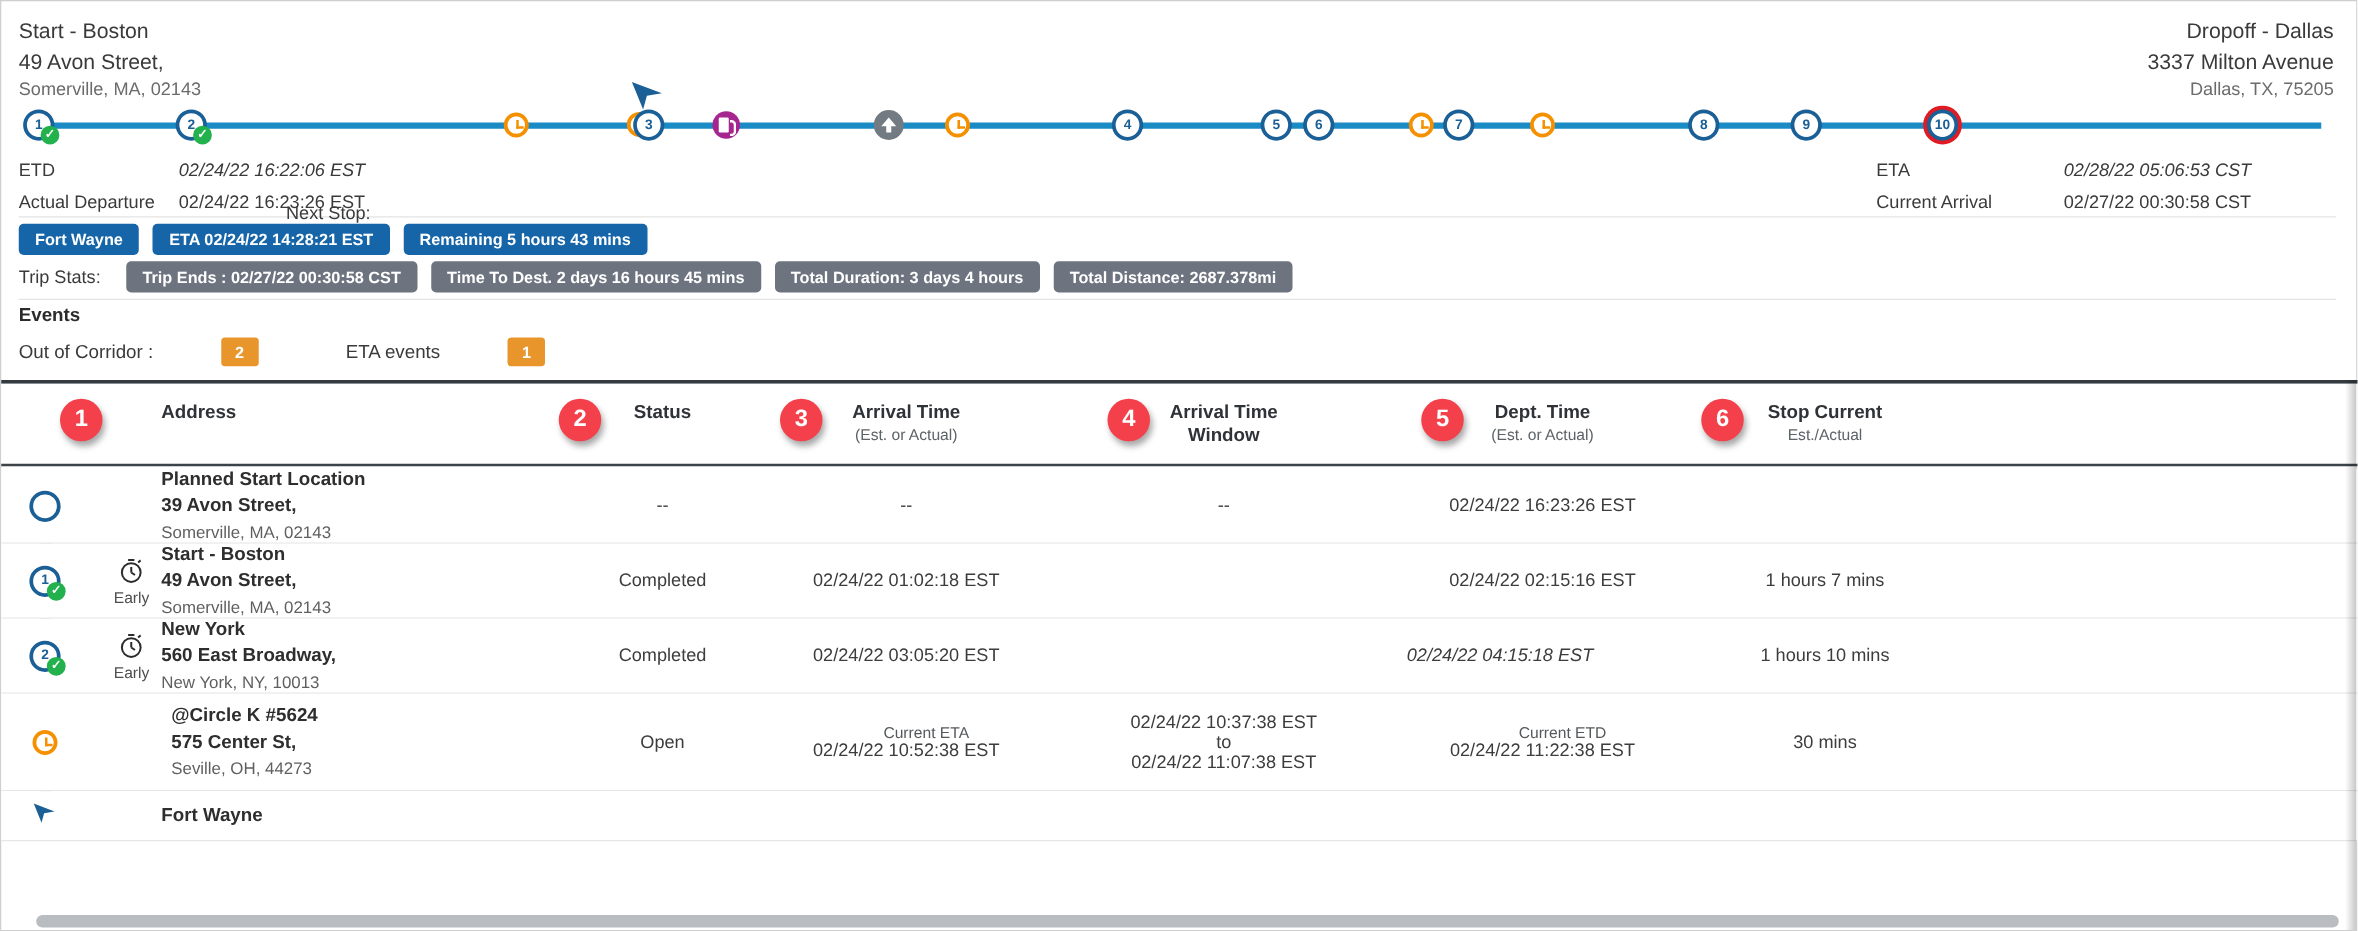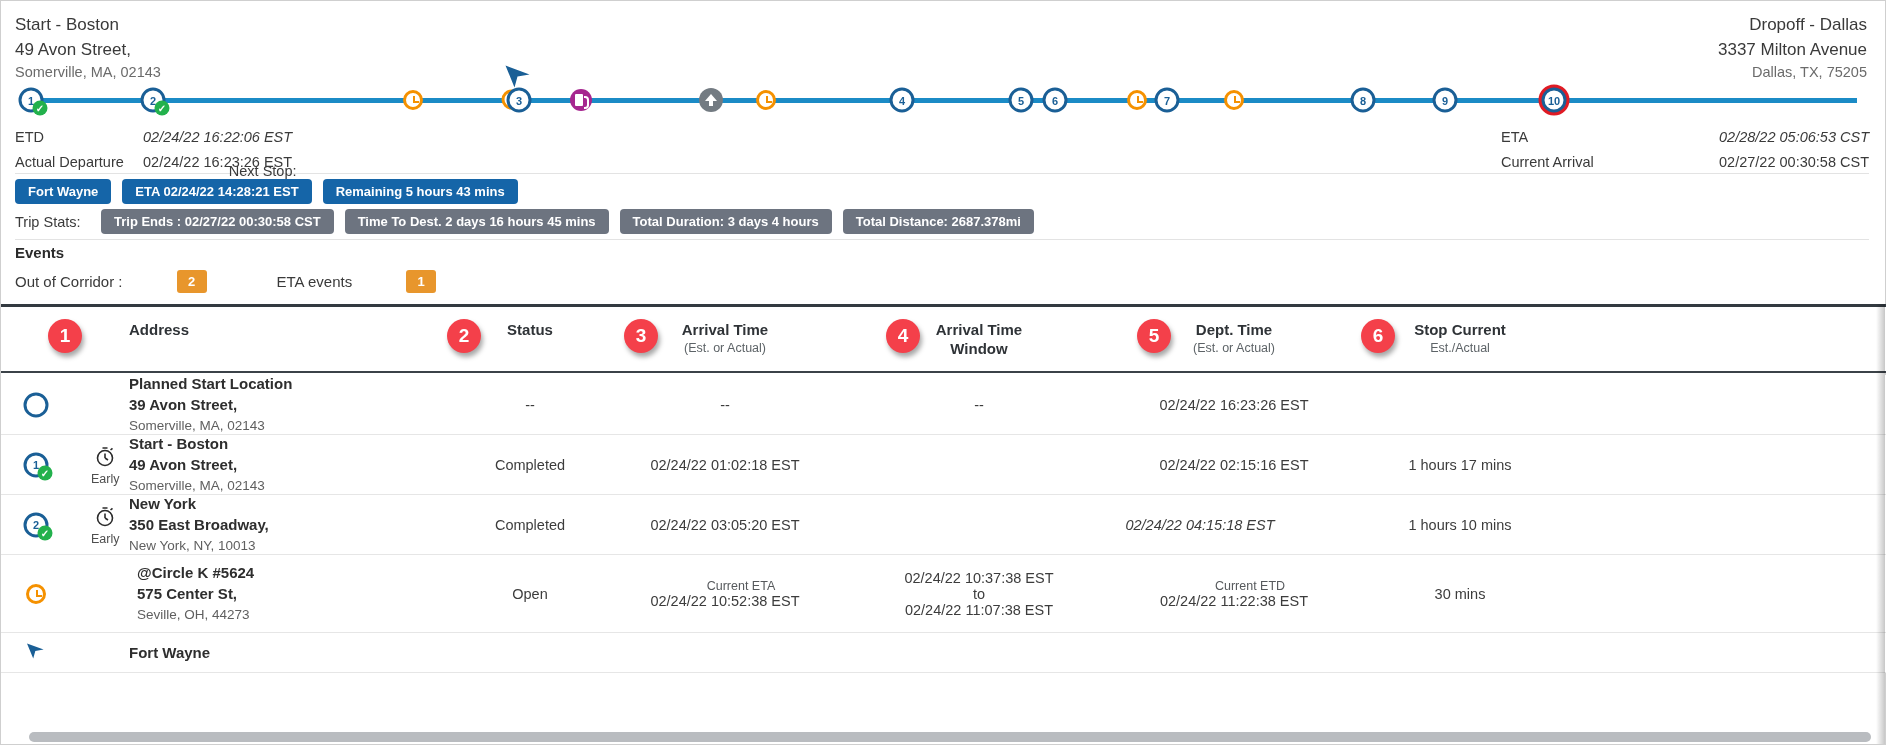--- a/index.html
+++ b/index.html
@@ -92,21 +92,21 @@
   
   .meta { position: absolute; top: 128px; left: 0; width: 1886px; font-size: 14.5px; }
   .meta-l { position: absolute; left: 14px; }
   .meta-r { position: absolute; right: 18px; text-align: right;}
   .meta-row { display: flex; margin-bottom: 9px; white-space: nowrap;}
   .meta-lbl { color: #3a3a3a; }
   .meta-val { color: #3a3a3a; }
   .ital { font-style: italic; }
   .meta-l .meta-lbl { width: 128px; }
   .meta-r .meta-lbl { width: 150px; text-align: left; }
-  .meta-r .meta-val { width: 218px; text-align: right; }
+  .meta-r .meta-val { width: 218px; text-align: left; }
 
   .divider { position:absolute; left: 14px; right: 16px; height:1px; background:#e3e3e3; }
 
   
   .badges { position: absolute; left: 14px; font-size: 14.5px; display:flex; align-items:center; white-space: nowrap;}
   .badges .bl { color:#3a3a3a; width: 86px; }
   .pill {
     display:inline-block; padding: 5px 13px; border-radius: 4px;
     font-size: 13px; font-weight: 700; color: #ffffff; margin-right: 11px;
   }
@@ -408,40 +408,40 @@
             <div>Completed</div>
           </div>
           <div class="cell" style="left: 614px; width: 220px;">
             <div>02/24/22 01:02:18 EST</div>
           </div>
           <div class="cell" style="left: 868px; width: 220px;"></div>
           <div class="cell" style="left: 1123px; width: 220px;">
             <div>02/24/22 02:15:16 EST</div>
           </div>
           <div class="cell" style="left: 1349px; width: 220px;">
-            <div>1 hours 17 mins</div>
+            <div>1 hours 7 mins</div>
           </div>
         </div>
         <div class="trow" style="height: 60px; top: 120px; position: absolute; left: 0px; right: 0px;">
           <div class="rail-node" style="left: 35px; top: 50%; transform: translate(-50%, -50%); position: absolute;">
             <div class="rn-circ">2<span class="rn-tick">✓</span></div>
           </div>
           <div class="early-ico">
             <svg class="stopwatch" viewBox="0 0 24 24" fill="none" stroke="#2b2b2b" stroke-width="1.6">
               <circle cx="12" cy="13.5" r="7.5"></circle>
               <path d="M12 13.5 L12 9"></path>
               <path d="M12 13.5 L15 15.5"></path>
               <path d="M9.5 3.5 L14.5 3.5"></path>
               <path d="M17.5 5.5 L19.5 3.8"></path>
             </svg>
             <div class="early-lbl">Early</div>
           </div>
           <div class="addr-cell" style="left: 128px;">
             <div class="a1">New York</div>
-            <div class="a2">350 East Broadway,</div>
+            <div class="a2">560 East Broadway,</div>
             <div class="a3">New York, NY, 10013</div>
           </div>
           <div class="cell" style="left: 419px; width: 220px;">
             <div>Completed</div>
           </div>
           <div class="cell" style="left: 614px; width: 220px;">
             <div>02/24/22 03:05:20 EST</div>
           </div>
           <div class="cell" style="left: 868px; width: 220px;"></div>
           <div class="cell" style="left: 1089px; width: 220px; font-style: italic;">

